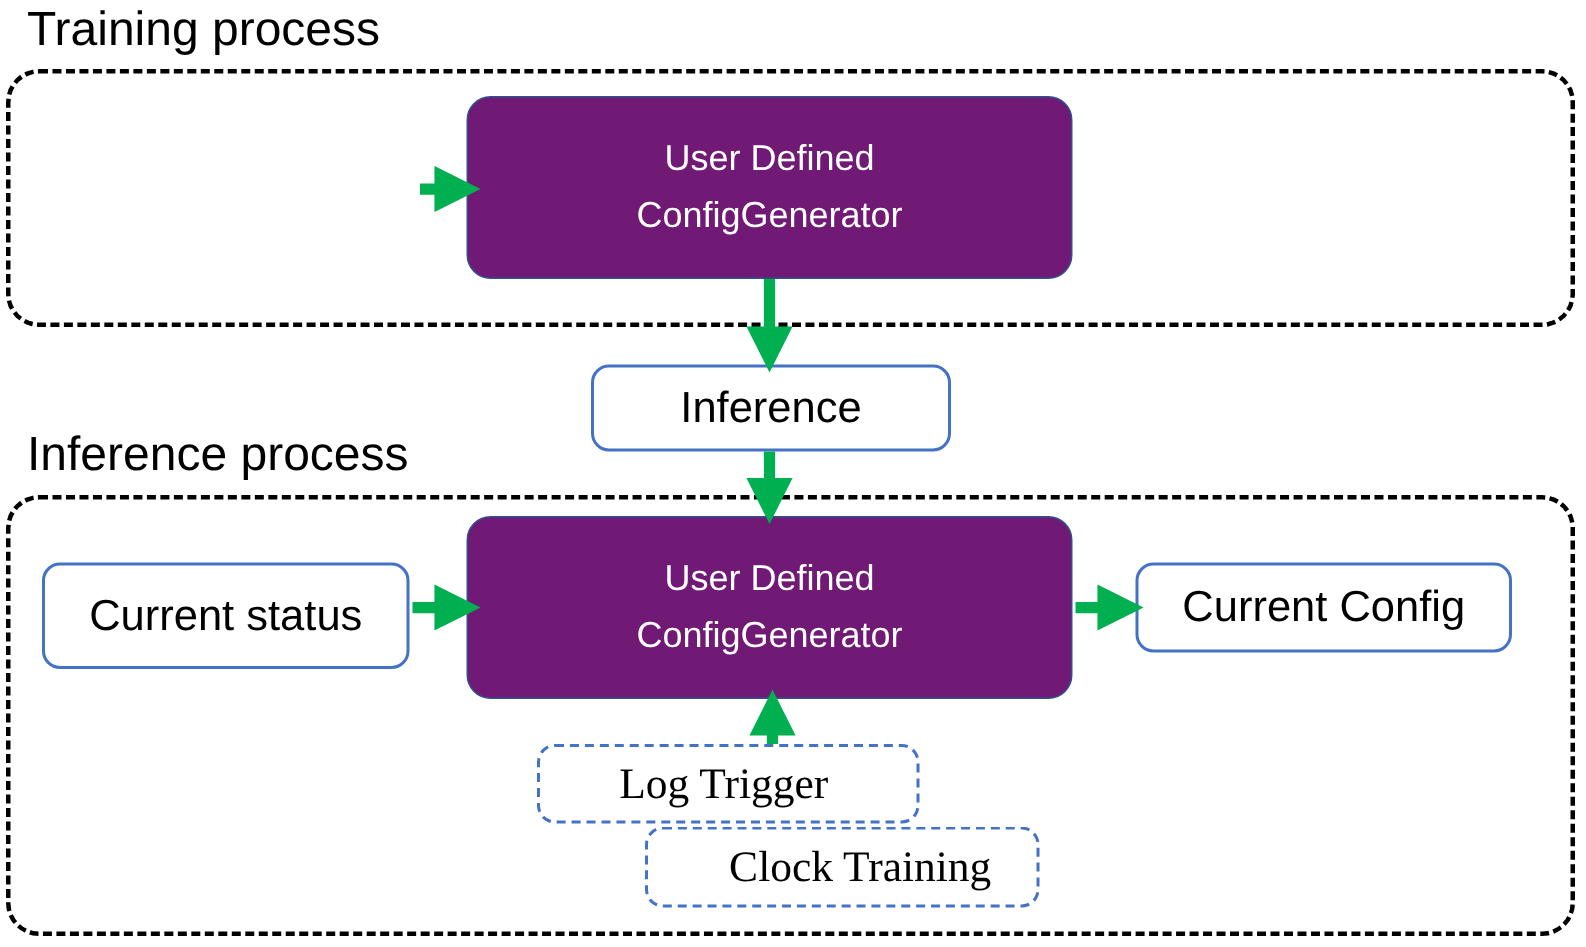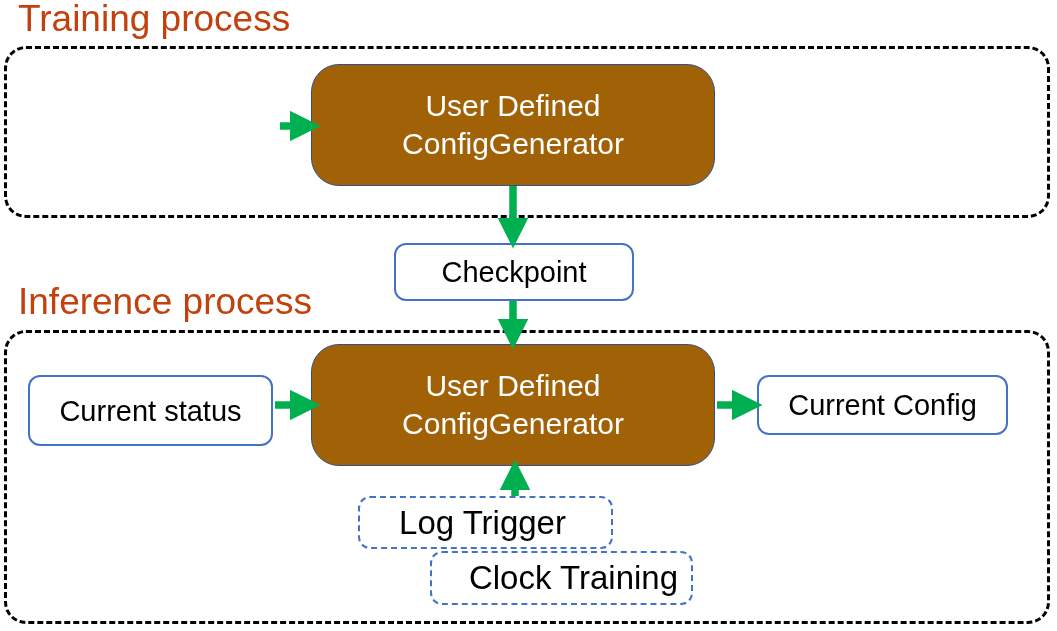--- a/index.html
+++ b/index.html
@@ -14,23 +14,23 @@
     position: relative;
     width: 1057px;
     height: 631px;
     background: #ffffff;
     overflow: hidden;
   }
 
   
   .group-label {
     position: absolute;
-    font-size: 37px;
+    font-size: 32px;
     line-height: 34px;
-    color: #c2410c;
+    color: #000000;
     white-space: nowrap;
     letter-spacing: 0px;
   }
   #label-training { left: 18px; top: 2px; }
   #label-inference { left: 18px; top: 285px; }
 
   
   .group-box {
     position: absolute;
     border: 3px dashed #000000;
@@ -59,44 +59,45 @@
   }
 
   
   .node-filled {
     position: absolute;
     box-sizing: border-box;
     display: flex;
     align-items: center;
     justify-content: center;
     text-align: center;
-    background: #a16207;
+    background: #701a75;
     border: 1.5px solid #2F528F;
-    border-radius: 28px;
+    border-radius: 16px;
     color: #ffffff;
-    font-size: 30px;
+    font-size: 24px;
     line-height: 38px;
     white-space: pre-line;
   }
 
   
   .node-dashed {
     position: absolute;
     box-sizing: border-box;
     display: flex;
     align-items: center;
     justify-content: center;
     text-align: center;
     background: #ffffff;
     border: 2.5px dashed #4472C4;
     border-radius: 12px;
     color: #000000;
-    font-size: 33px;
+    font-size: 29px;
     line-height: 34px;
     white-space: nowrap;
+    font-family: Liberation Serif, serif;
   }
 
   
   #node-training-data   { left: 40px;  top: 97px;  width: 238px; height: 59px; }
   #node-config-train    { left: 311px; top: 64px;  width: 404px; height: 122px; }
   #node-checkpoint      { left: 394px; top: 243px; width: 240px; height: 58px; }
   #node-current-status  { left: 28px;  top: 375px; width: 245px; height: 71px; }
   #node-config-infer    { left: 311px; top: 344px; width: 404px; height: 122px; }
   #node-output-config   { left: 757px; top: 375px; width: 251px; height: 60px; }
   #node-log-trigger     { left: 358px; top: 496px; width: 255px; height: 53px;
@@ -124,21 +125,21 @@
   <div class="group-label" id="label-inference">Inference process</div>
 
   <div class="group-box" id="group-training"></div>
 
   <div class="group-box" id="group-inference"></div>
 
 
   <div class="node-filled" id="node-config-train">User Defined
 ConfigGenerator</div>
 
-  <div class="node" id="node-checkpoint">Checkpoint</div>
+  <div class="node" id="node-checkpoint">Inference</div>
 
   <div class="node" id="node-current-status">Current status</div>
 
   <div class="node-filled" id="node-config-infer">User Defined
 ConfigGenerator</div>
 
   <div class="node" id="node-output-config">Current Config</div>
 
   <div class="node-dashed" id="node-log-trigger">Log Trigger</div>
 

